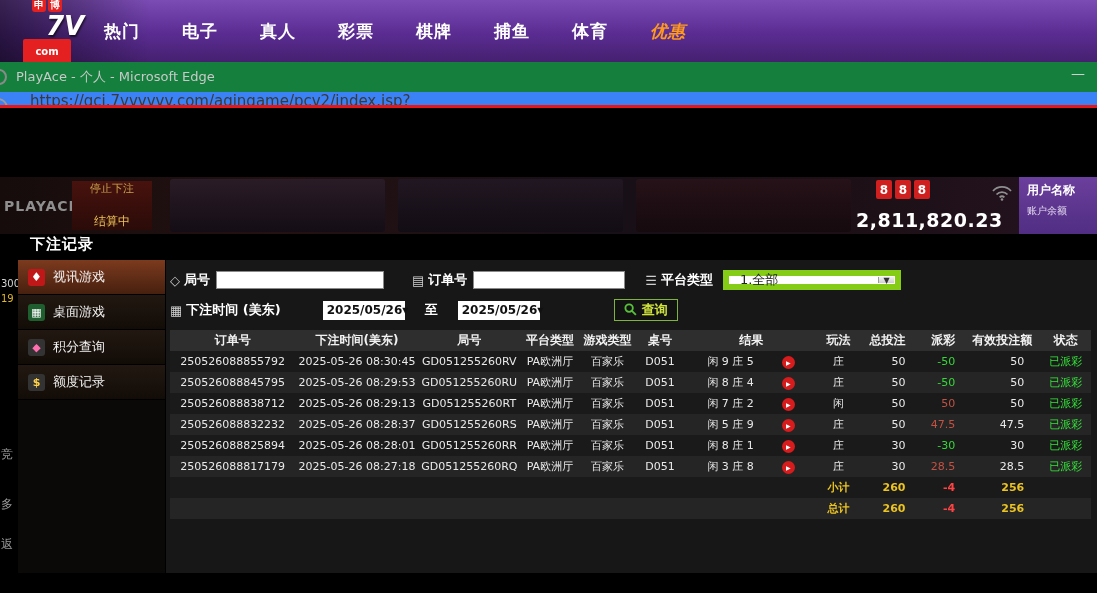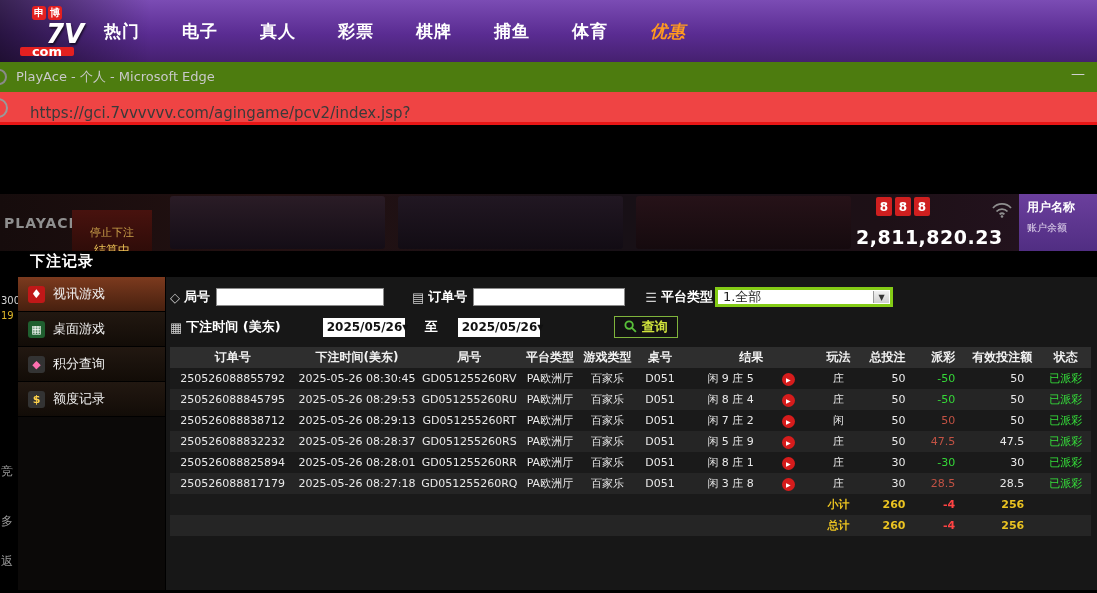--- a/index.html
+++ b/index.html
@@ -14,51 +14,51 @@
     height:62px; display:flex; align-items:center; position:relative;
     background:linear-gradient(90deg,rgba(0,0,0,.55) 0,rgba(0,0,0,0) 150px),
                linear-gradient(180deg,#7b4cb4 0%,#5a2c92 55%,#45206f 100%);
   }
   .logo { margin-left:16px; display:flex; flex-direction:column; align-items:center; width:62px; }
   .logo-badges { display:flex; gap:2px; margin-bottom:1px; }
   .badge { width:14px; height:14px; background:#e42020; border-radius:3px; color:#fff;
            font-size:10px; line-height:14px; text-align:center; font-weight:bold; }
   .logo-main { color:#fff; font-size:26px; font-weight:bold; font-style:italic; line-height:26px;
                text-shadow:1px 2px 2px rgba(0,0,0,.6);margin-left:36px; }
-  .logo-sub { background:#e42020; color:#fff; font-size:13px; font-weight:bold; line-height:9px;
-              padding:0 12px; border-radius:2px; }
+  .logo-sub { background:#e42020; color:#fff; font-size:10px; font-weight:bold; line-height:9px;
+              padding:8px 12px; border-radius:2px; }
   .nav { display:flex; margin-left:26px; gap:42px; }
   .nav-item { color:#fff; font-size:17px; font-weight:bold; cursor:pointer; letter-spacing:1px; }
   .nav-item.hl { color:#ff9a1f;font-style:italic; }
 
   
-  .titlebar { height:30px; background:#4d7c0f; display:flex; align-items:center; position:relative; overflow:hidden; }
+  .titlebar { height:30px; background:#15803d; display:flex; align-items:center; position:relative; overflow:hidden; }
   .titlebar-frag { position:absolute; left:-9px; top:7px; width:16px; height:16px;
                    border:2px solid #8a8a8a; border-radius:50%; }
   .title-text { margin-left:16px; color:#c9c9c9; font-size:13px; }
   .min-btn { position:absolute; right:12px; top:3px; color:#d0d0d0; font-size:14px; cursor:pointer; }
 
   
-  .urlbar { height:33px; background:#ef4444; border-bottom:3px solid #e81616;
-            display:flex; align-items:flex-end; position:relative; overflow:hidden; }
+  .urlbar { height:16px; background:#3b82f6; border-bottom:3px solid #e81616;
+            display:flex; align-items:flex-start; position:relative; overflow:hidden; }
   .urlbar-frag { position:absolute; left:-12px; top:6px; width:20px; height:20px;
                  border:2px solid #9a9a9a; border-radius:50%; }
   .url-text { margin-left:30px; font-size:15px; color:#3a3a3a; }
 
   
   .page { position:relative; height:465px; background:#000; }
 
   
   .banner { position:absolute; left:0; top:69px; width:100%; height:57px; overflow:hidden;
             background:linear-gradient(90deg,#160c0c,#241112 25%,#171016 55%,#1d1016 80%,#251321); }
   .banner-brand { position:absolute; left:4px; top:21px; color:#8f8f8f; font-size:14px;
                   font-weight:bold; letter-spacing:1px; }
   .status-box { position:absolute; left:72px; top:4px; width:80px; height:49px;
                 background:linear-gradient(180deg,#48120e,#2a0b08);
-                display:flex; flex-direction:column; align-items:center; justify-content:flex-end; gap:2px;margin-top:12px; }
+                display:flex; flex-direction:column; align-items:center; justify-content:space-between; gap:2px; }
   .status-top { color:#caa04a; font-size:11px; }
   .status-main { color:#edc255; font-size:12px; font-weight:normal; }
   .deco1 { position:absolute; left:170px; top:2px; width:215px; height:53px; border-radius:3px;
            background:linear-gradient(180deg,#2a1c26,#140d16); }
   .deco2 { position:absolute; left:398px; top:2px; width:225px; height:53px; border-radius:3px;
            background:linear-gradient(180deg,#211722,#120c14); }
   .deco3 { position:absolute; left:636px; top:2px; width:215px; height:53px; border-radius:3px;
            background:linear-gradient(180deg,#261218,#150a0e); }
   .dice { position:absolute; left:876px; top:3px; display:flex; gap:3px; }
   .die { width:16px; height:19px; background:#cf1f1f; border-radius:2px; color:#fff;
@@ -100,23 +100,23 @@
   
   .main { position:absolute; left:166px; top:152px; right:0; bottom:0;
           background:#171717; padding:10px 6px 0 4px; }
   .f-row { display:flex; align-items:center; margin-bottom:9px; }
   .f-icon { color:#cfcfcf; font-size:13px; margin-right:4px; }
   .f-label { color:#fff; font-size:13px; font-weight:bold; white-space:nowrap; }
   .f-input { width:168px; height:18px; background:#fff; border:1px solid #8a8a8a;
              margin-left:6px; font-size:12px; padding:0 3px; }
   .f-input.order { width:152px; }
   .g2 { margin-left:28px; } .g3 { margin-left:20px; }
-  .select { margin-left:2px; width:178px; height:20px; background:#fff; border:3px solid #84cc16;
+  .select { margin-left:10px; width:178px; height:20px; background:#fff; border:6px solid #84cc16;
             position:relative; display:flex; align-items:center; font-size:13px; color:#222;
-            padding-left:5px; cursor:pointer; }
+            padding-left:11px; cursor:pointer; }
   .arrow-btn { position:absolute; right:1px; top:1px; bottom:1px; width:16px;
                background:linear-gradient(#f2f2f2,#cfcfcf); border-left:1px solid #9a9a9a;
                display:flex; align-items:center; justify-content:center; font-size:8px; color:#333; }
   .date-select { width:82px; height:19px; background:#fff; display:flex; align-items:center;
                  justify-content:space-between; padding:0 4px; font-size:12px; font-weight:bold;
                  color:#111; cursor:pointer; }
   .date-select .caret { font-size:8px; }
   .d1 { margin-left:42px; }
   .to-label { color:#fff; font-size:13px; font-weight:bold; margin:0 20px; }
   .search-btn { margin-left:74px; height:22px; display:flex; align-items:center; gap:5px;

